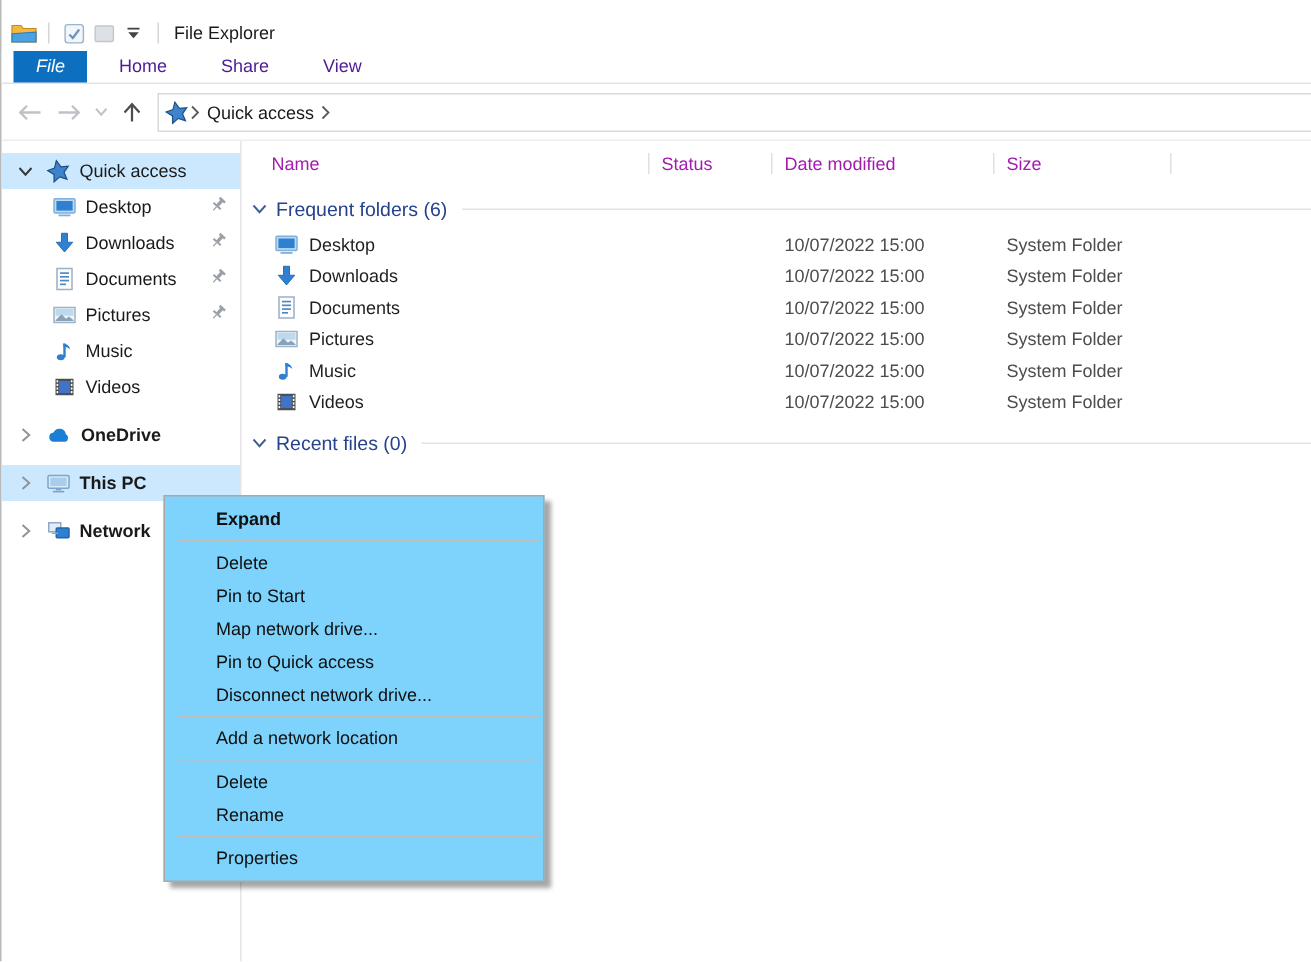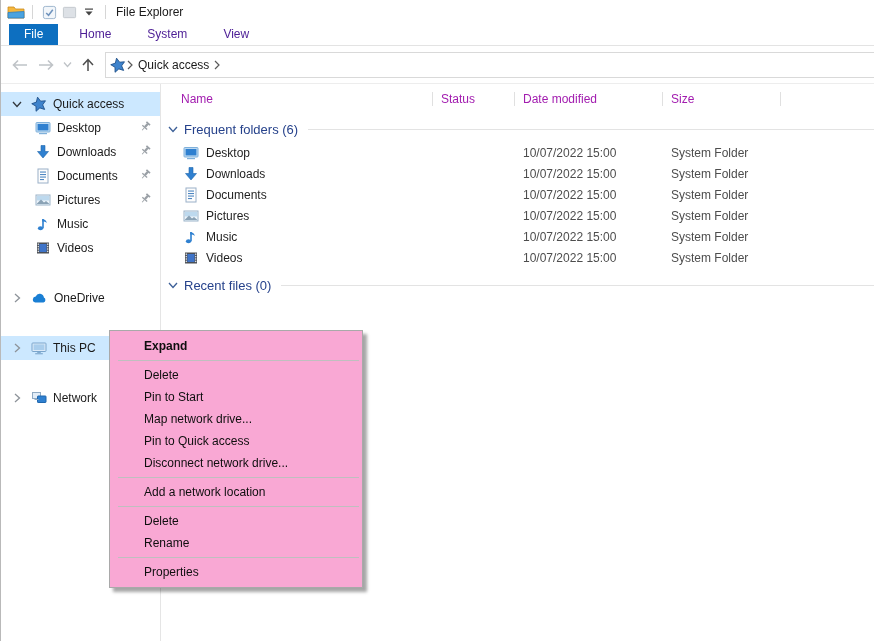--- a/index.html
+++ b/index.html
@@ -5,49 +5,49 @@
   * { margin:0; padding:0; box-sizing:border-box; }
   html,body { background:#fff; }
   body { font-family:"Liberation Sans", sans-serif; font-size:12px; color:#1a1a1a; }
 
   .window {
     position:relative; width:874px; height:641px; background:#fff;
     border-left:1px solid #b9b9b9; overflow:hidden;
   }
 
   
-  .titlebar { height:24px; display:flex; align-items:center; padding-left:5px; }
+  .titlebar { height:24px; display:flex; align-items:center; padding-left:5px;margin-top:10px; }
   .titlebar .divider { width:1px; height:14px; background:#d6d6d6; margin:0 6px; }
   .qat-btn { width:20px; height:18px; display:flex; align-items:center; justify-content:center; }
   .win-title { margin-left:4px; color:#1a1a1a; font-size:12px; }
 
   
   .tabrow { height:22px; display:flex; align-items:flex-end; padding-left:8px; border-bottom:1px solid #e3e3e3; background:#fff; }
   .tab { padding:3px 15px 4px 15px; color:#4c1d95; cursor:default; }
-  .tab.active { background:var(--accent,#0d6fc0); color:#fff; font-weight:normal; }
+  .tab.active { background:var(--accent,#0d6fc0); color:#fff; font-weight:normal;font-style:italic; }
   .tab + .tab { margin-left:6px; }
 
   
   .navrow { height:38px; display:flex; align-items:center; padding-left:6px; border-bottom:1px solid #ededed; }
   .nav-btn { width:26px; height:26px; display:flex; align-items:center; justify-content:center; }
   .nav-btn.small { width:16px; }
   .addressbox {
     flex:1; height:26px; border:1px solid #d9d9d9; background:#fff;
     display:flex; align-items:center; padding:0 4px; margin-left:4px; margin-right:-1px;
   }
   .crumb { display:flex; align-items:center; gap:2px; }
   .crumb-label { padding:0 4px; color:#1a1a1a; }
 
   
   .bodyArea { display:flex; height:557px; }
 
   
   .sidebar { width:160px; border-right:1px solid #e5e5e5; padding-top:8px; flex-shrink:0; }
   .side-item { height:24px; display:flex; align-items:center; position:relative; cursor:default; }
-  .side-item.gap { margin-top:26px; }
+  .side-item.gap { margin-top:8px;font-weight:bold; }
   .side-item.selected { background:#cce8ff; }
   .side-item .chev { width:16px; margin-left:8px; display:flex; justify-content:center; }
   .side-item.lvl0 .ic { margin-left:6px; }
   .side-item.lvl1 .ic { margin-left:34px; }
   .side-item .lbl { margin-left:6px; white-space:nowrap; }
   .side-item .pin { position:absolute; right:8px; top:4px; }
 
   
   .main { flex:1; position:relative; overflow:hidden; }
   .cols { display:grid; grid-template-columns:272px 82px 148px 118px 78px; height:26px; align-items:center; margin-top:2px; color:#a21caf; }
@@ -59,21 +59,21 @@
   .group-hdr .gchev { margin:0 5px 0 6px; display:flex; }
   .group-hdr .gline { flex:1; height:1px; background:#e3e3e3; margin-left:10px; }
 
   .file-row { display:grid; grid-template-columns:272px 82px 148px 118px 78px; height:21px; align-items:center; cursor:default; }
   .file-row .name-cell { display:flex; align-items:center; padding-left:22px; gap:7px; color:#1f1f1f; }
   .file-row .cell { padding-left:8px; color:#4d4d4d; }
 
   
   .ctx {
     position:absolute; left:108px; top:330px; width:254px;
-    background:#f9a8d4; border:1px solid #a9a9a9;
+    background:#7dd3fc; border:1px solid #a9a9a9;
     box-shadow:4px 4px 3px rgba(0,0,0,0.35);
     padding:4px 0; z-index:20;
   }
   .ctx .mi { height:22px; line-height:22px; padding-left:34px; color:#0f0f0f; cursor:default; white-space:nowrap; }
   .ctx .mi.bold { font-weight:bold; }
   .ctx .msep { border-top:1px solid #bfbfbf; margin:3px 3px 3px 8px; }
 
   svg { display:block; }
 </style>
 </head>
@@ -114,21 +114,21 @@
           </svg>
         </span>
       </span>
     <span class="divider"></span>
     <span class="win-title">File Explorer</span>
   </div>
 
   <div class="tabrow" id="tabrow">
       <div class="tab active">File</div>
       <div class="tab">Home</div>
-      <div class="tab">System</div>
+      <div class="tab">Share</div>
       <div class="tab">View</div>
     </div>
 
   <div class="navrow">
     <span class="nav-btn" id="nav-back">
         <span>
           <svg width="18" height="14" viewBox="0 0 18 14">
             <path d="M16 7 H3 M7 2.5 L2.5 7 L7 11.5" fill="none" stroke="#bfc3c7" stroke-width="1.6"></path>
           </svg>
         </span>

